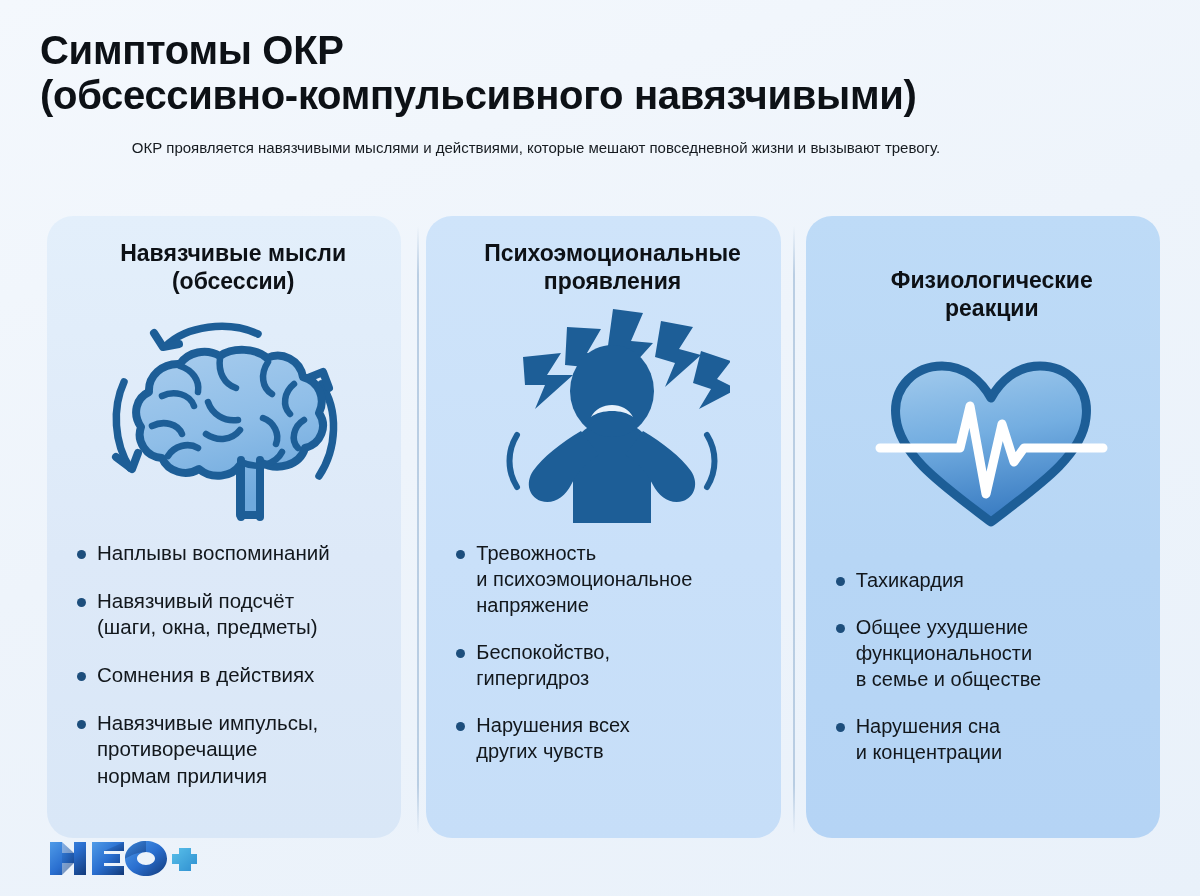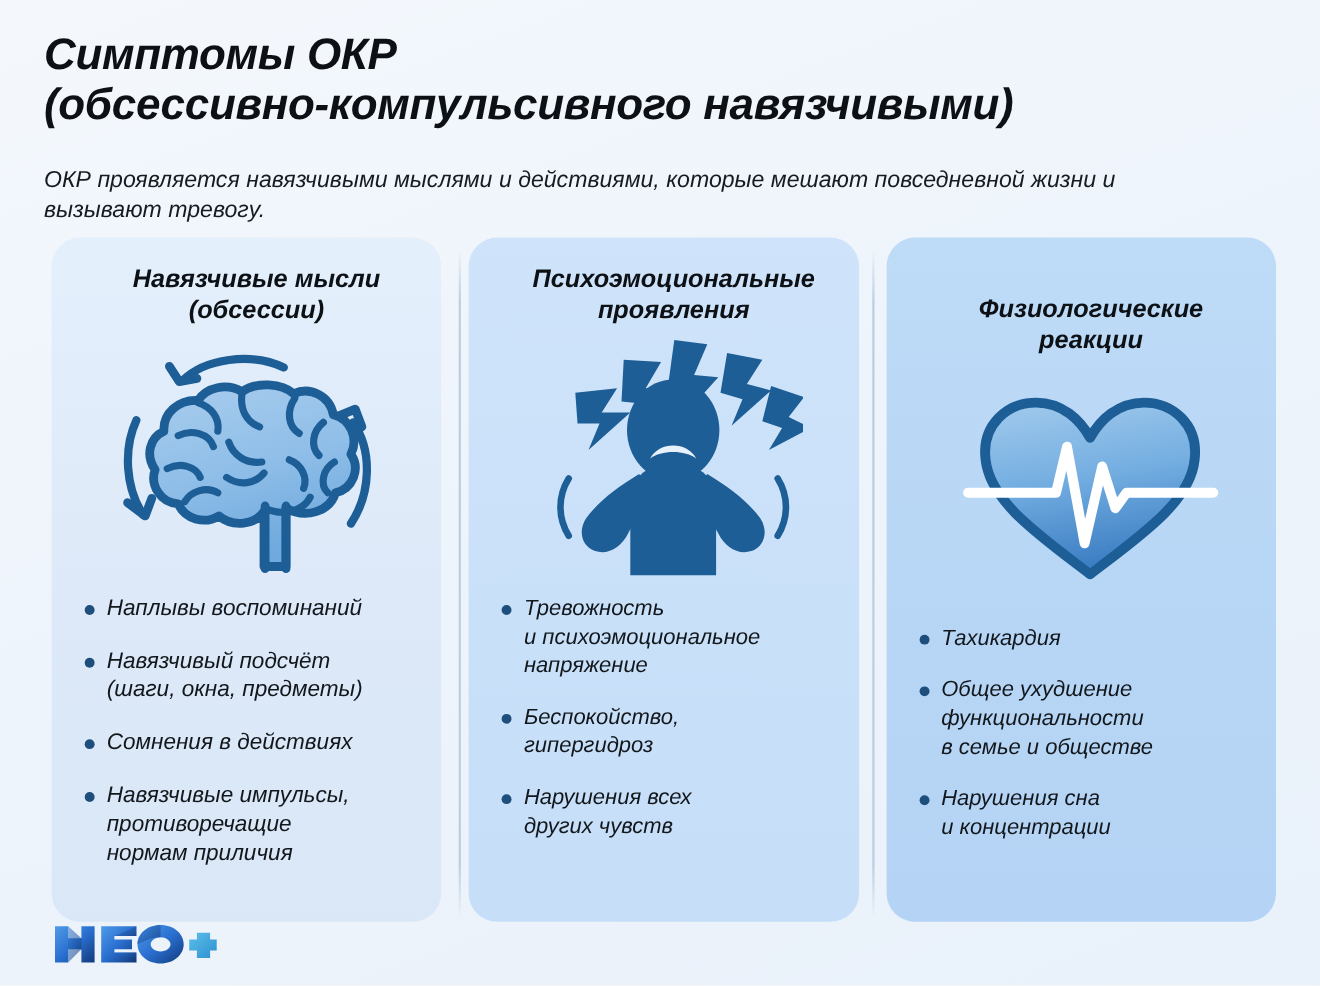--- a/index.html
+++ b/index.html
@@ -9,38 +9,39 @@
   }
 
   body {
     font-family:"Liberation Sans", sans-serif;
     background:linear-gradient(160deg,#f4f8fd 0%,#eef4fb 45%,#e9f1fa 100%);
     color:#111418;
     overflow:hidden;
     position:relative;
   }
 
-  .page { width:1072px; height:896px; position:relative; padding:28px 40px 0 40px;font-style:italic; }
+  .page { width:1072px; height:896px; position:relative; padding:28px 40px 0 40px; }
 
   
   .title {
     font-size:40px;
     font-weight:bold;
     line-height:1.12;
     letter-spacing:-0.3px;
     color:#0d1116;
   }
   .title .l2 { display:block; }
 
   .subtitle {
-    margin-top:32px;
-    font-size:21px;
+    margin-top:20px;
+    font-size:15px;
     line-height:1.32;
     color:#161b20;
     max-width:1030px;
+    text-align:center;
   }
 
   
   .cards {
     position:absolute;
     left:47px;
     top:216px;
     width:1113px;
     height:622px;
     display:flex;

